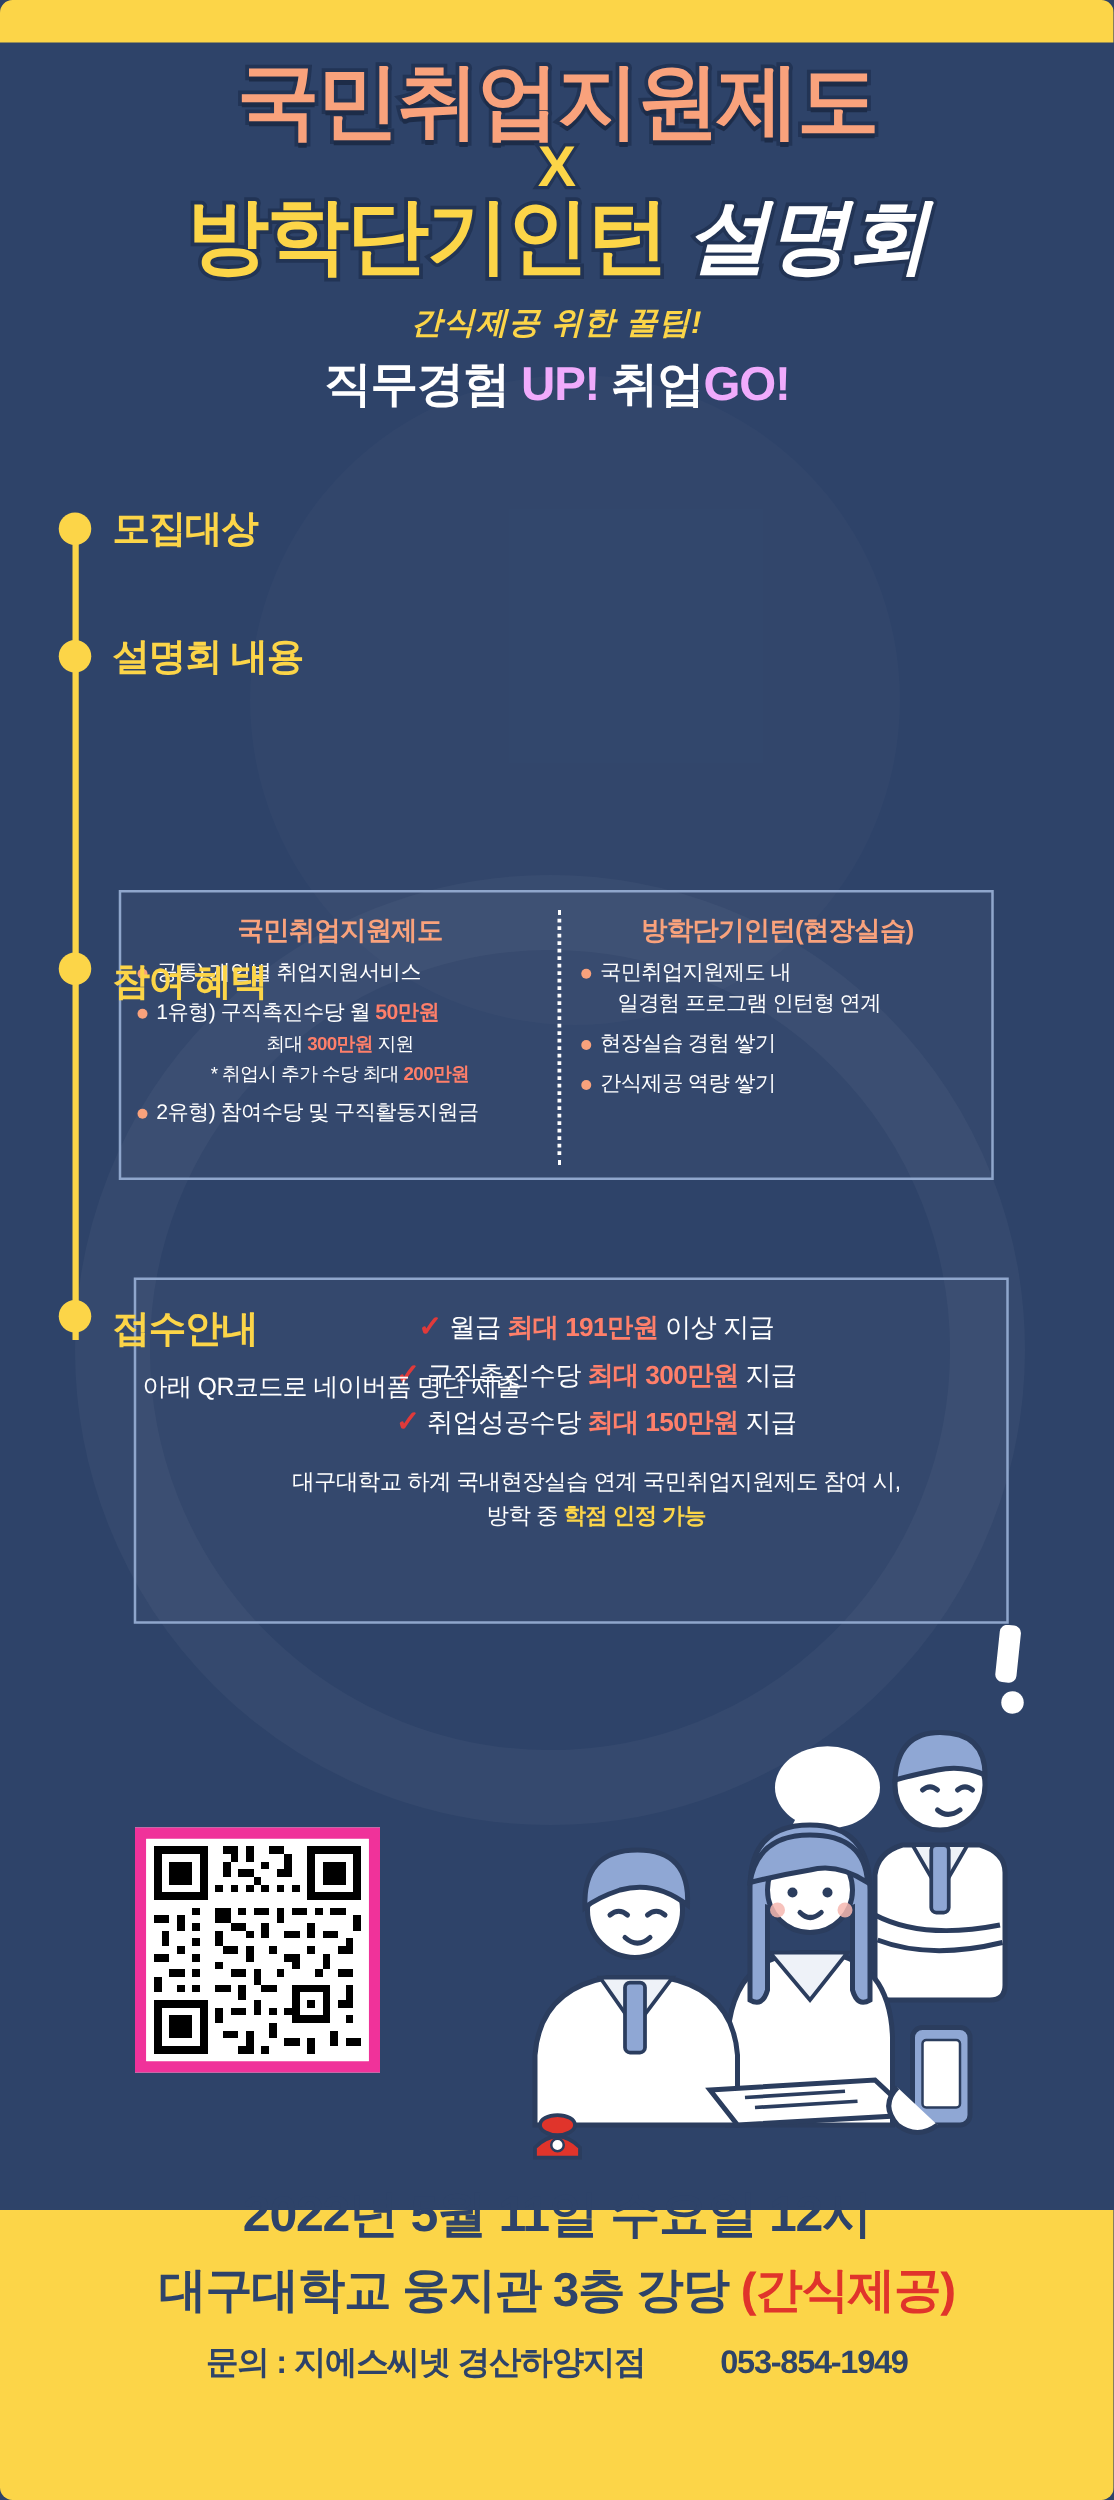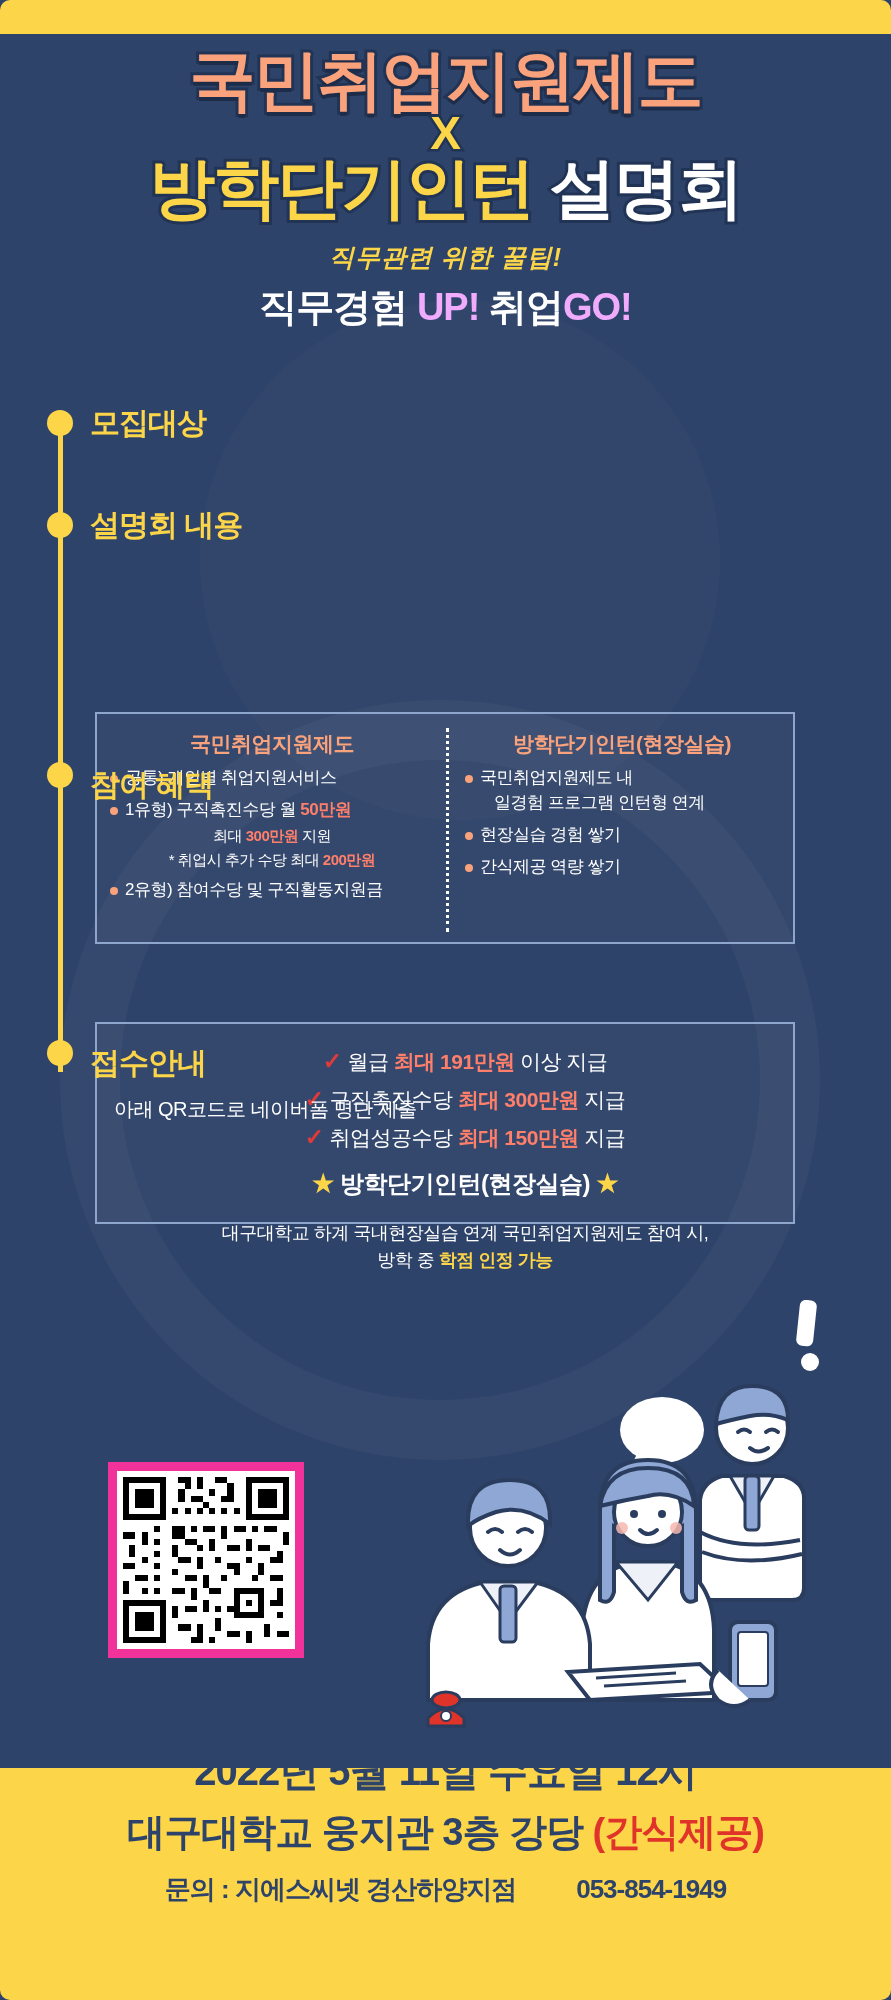--- a/index.html
+++ b/index.html
@@ -76,20 +76,21 @@
   }
   .title-line2 .t-pink {
     color: #fcd548;
     -webkit-text-stroke: 6px #223455;
     paint-order: stroke fill;
   }
   .title-line2 .t-white {
     color: #ffffff;
     -webkit-text-stroke: 6px #223455;
     paint-order: stroke fill;
+    font-style: italic;
   }
   .subtitle-script {
     margin-top: 16px;
     font-size: 25px;
     color: #fcd548;
     font-weight: bold;
     font-style: italic;
     letter-spacing: 1px;
   }
   .subtitle-main {
@@ -173,21 +174,21 @@
   }
   .cont-row {
     font-size: 17px; color: #ffffff; letter-spacing: -0.5px;
     margin-top: 2px; padding-left: 32px; line-height: 1.35;
   }
   .hi-pink { color: #ff7f6a; font-weight: bold; }
   .hi-yellow { color: #fcd548; font-weight: bold; }
 
   
   #benefit-box {
-    left: 95px; top: 1022px; width: 700px; height: 202px; padding-left: 40px;
+    left: 107px; top: 1022px; width: 700px; height: 277px; padding-left: 40px;
   }
   .benefit-line {
     font-size: 21px; color: #ffffff; text-align: center;
     letter-spacing: -0.5px; margin-top: 10px;
   }
   .check {
     color: #e03a3a; font-weight: bold; font-size: 23px;
     margin-right: 6px;
   }
   .benefit-star-line {
@@ -257,21 +258,21 @@
   <div class="deco-circle2"></div>
 
   <div class="band-top"></div>
 
   <div class="title-wrap">
     <div class="title-line1">국민취업지원제도</div>
     <div class="title-x">X</div>
     <div class="title-line2">
       <span class="t-pink">방학단기인턴</span><span class="t-white"> 설명회</span>
     </div>
-    <div class="subtitle-script">직무관련 위한 꿀팁!</div>
+    <div class="subtitle-script">간식제공 위한 꿀팁!</div>
     <div class="subtitle-main">
       <span>직무경험 </span><span class="accent">UP!</span><span> 취업</span><span class="accent">GO!</span>
     </div>
   </div>
 
   <div class="timeline-line"></div>
   <div class="dot" style="top:410px"></div>
   <div class="dot" style="top:512px"></div>
   <div class="dot" style="top:762px"></div>
   <div class="dot" style="top:1040px"></div>
@@ -306,25 +307,20 @@
   <div class="box" id="benefit-box">
     <div style="padding-top:14px">
       <div class="benefit-line">
         <span class="check">✓</span><span>월급 </span><span class="hi-pink">최대 191만원</span><span> 이상 지급</span>
       </div>
       <div class="benefit-line">
         <span class="check">✓</span><span>구직촉진수당 </span><span class="hi-pink">최대 300만원</span><span> 지급</span>
       </div>
       <div class="benefit-line">
         <span class="check">✓</span><span>취업성공수당 </span><span class="hi-pink">최대 150만원</span><span> 지급</span>
-      </div>
-      <div class="benefit-star-line">
-        <span class="star">★</span>
-        <span>방학단기인턴(현장실습)</span>
-        <span class="star">★</span>
       </div>
       <div class="benefit-note">
         <span>대구대학교 하계 국내현장실습 연계 국민취업지원제도 참여 시,</span><br>
         <span>방학 중 </span><span class="hi-yellow">학점 인정 가능</span>
       </div>
     </div>
   </div>
 
   <div class="sec-head" style="top:1043px">접수안내</div>
   <div class="sec-sub" style="top:1096px">아래 QR코드로 네이버폼 명단 제출</div>

